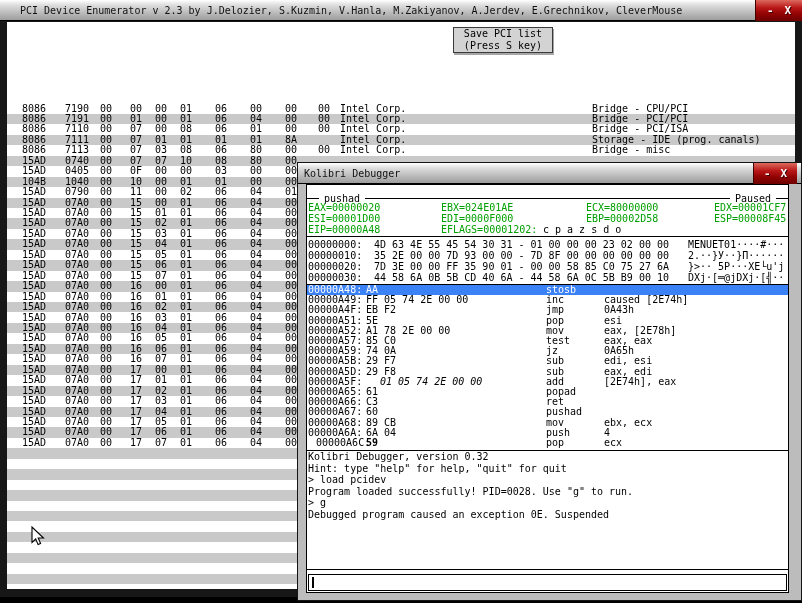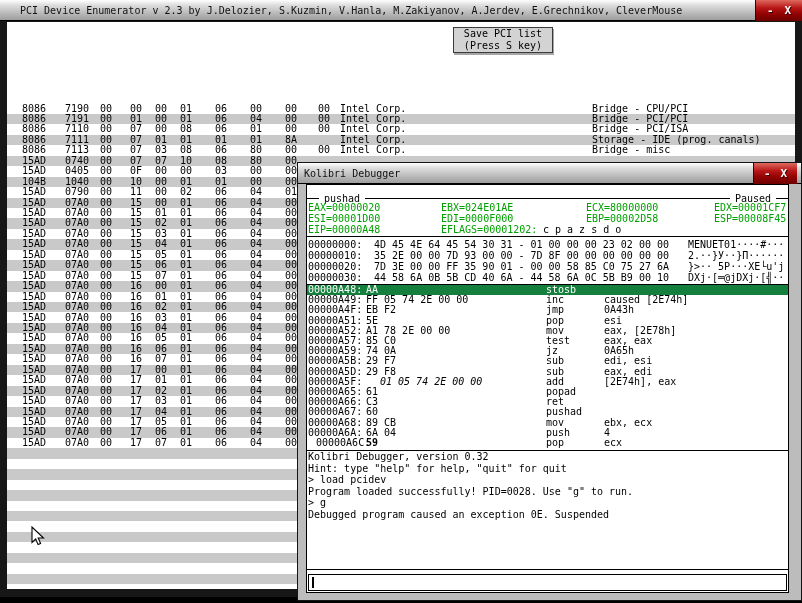--- a/index.html
+++ b/index.html
@@ -479,21 +479,21 @@
           <span class="reg" style="left: 407px; top: 29px; color: rgb(0, 160, 0);">ESP=00008F45</span>
           <span class="reg" style="left: 1px; top: 40px; color: rgb(0, 160, 0);">EIP=00000A48</span>
           <span class="reg" style="left: 134px; top: 40px; color: rgb(0, 160, 0);">EFLAGS=00001202:</span>
         </div>
       <span class="flags" style="left:236px;top:40px">c p a z s d o</span>
       <div class="sep" style="top:51px"></div>
 
       <div id="hexdump">
           <div class="hxrow">
             <span class="hx" style="left: 1px; top: 55px;">00000000:</span>
-            <span class="hx" style="left: 67px; top: 55px;">4D 45 4E 64 45 54 30 31 - 01 00 00 00 23 02 00 00</span>
+            <span class="hx" style="left: 67px; top: 55px;">4D 63 4E 55 45 54 30 31 - 01 00 00 00 23 02 00 00</span>
             <span class="hx" style="left: 381px; top: 55px;">MENUET01····#···</span>
           </div>
           <div class="hxrow">
             <span class="hx" style="left: 1px; top: 66px;">00000010:</span>
             <span class="hx" style="left: 67px; top: 66px;">35 2E 00 00 7D 93 00 00 - 7D 8F 00 00 00 00 00 00</span>
             <span class="hx" style="left: 381px; top: 66px;">2.··}У··}П······</span>
           </div>
           <div class="hxrow">
             <span class="hx" style="left: 1px; top: 77px;">00000020:</span>
             <span class="hx" style="left: 67px; top: 77px;">7D 3E 00 00 FF 35 90 01 - 00 00 58 85 C0 75 27 6A</span>
@@ -501,21 +501,21 @@
           </div>
           <div class="hxrow">
             <span class="hx" style="left: 1px; top: 88px;">00000030:</span>
             <span class="hx" style="left: 67px; top: 88px;">44 58 6A 0B 5B CD 40 6A - 44 58 6A 0C 5B B9 00 10</span>
             <span class="hx" style="left: 381px; top: 88px;">DXj·[═@jDXj·[╣··</span>
           </div>
         </div>
       <div class="sep" style="top:99px"></div>
 
       <div id="disasm">
-          <div class="dline hl" style="top: 100px; background: #15803d;">
+          <div class="dline hl" style="top: 100px; background: #3b82f6;">
             <span class="" style="left: 1px;">00000A48:</span>
             <span class="" style="left: 59px;">AA</span>
             <span class="" style="left: 239px;">stosb</span>
           </div>
           <div class="dline" style="top: 110.2px;">
             <span class="" style="left: 1px;">00000A49:</span>
             <span class="" style="left: 59px;">FF 05 74 2E 00 00</span>
             <span class="" style="left: 239px;">inc</span>
             <span class="" style="left: 297px;">caused [2E74h]</span>
           </div>

